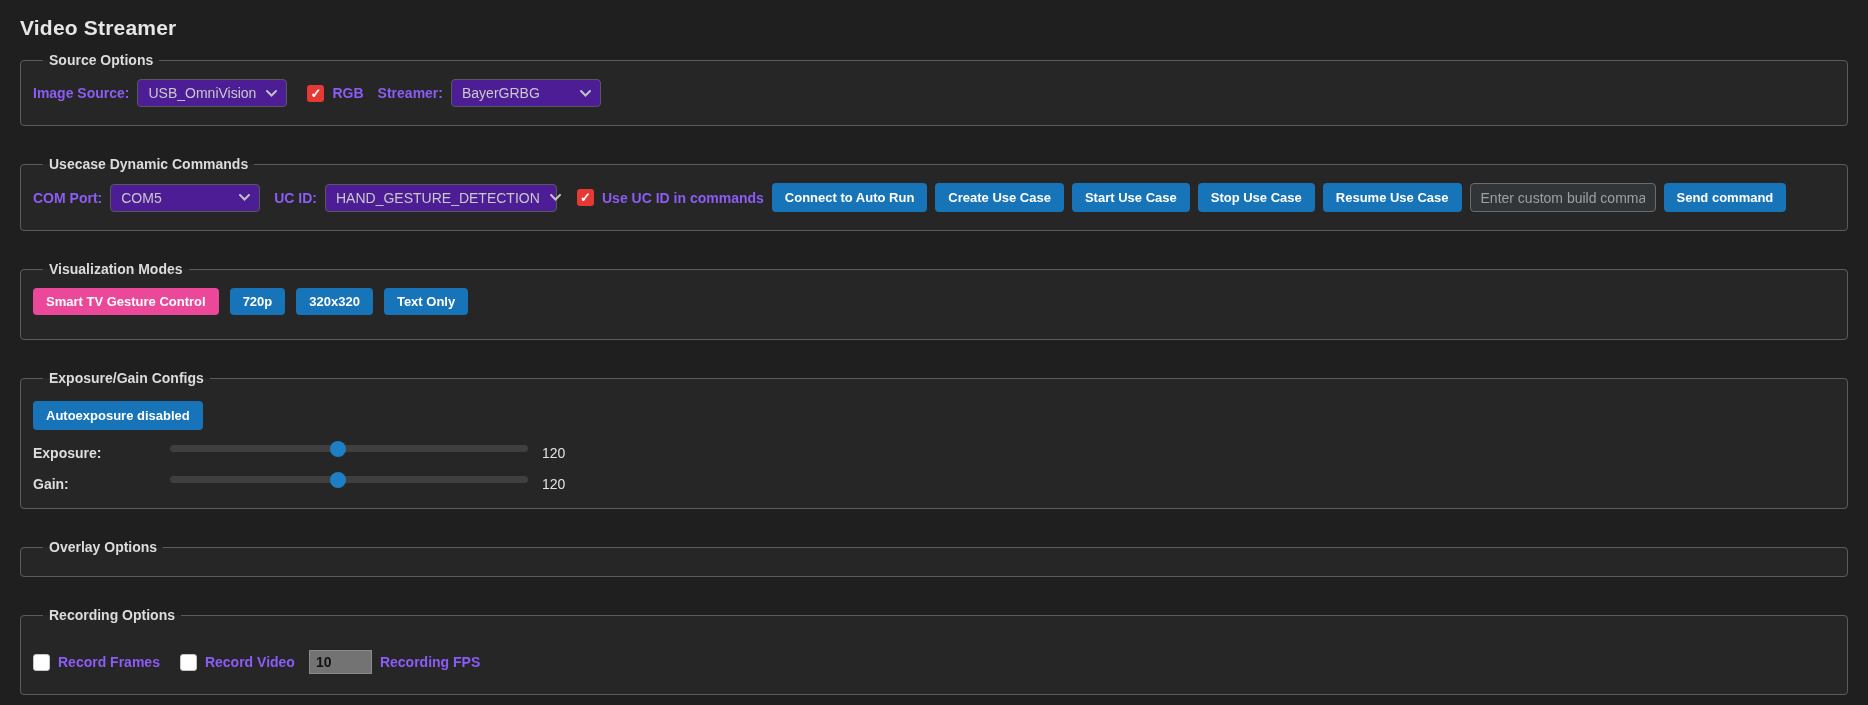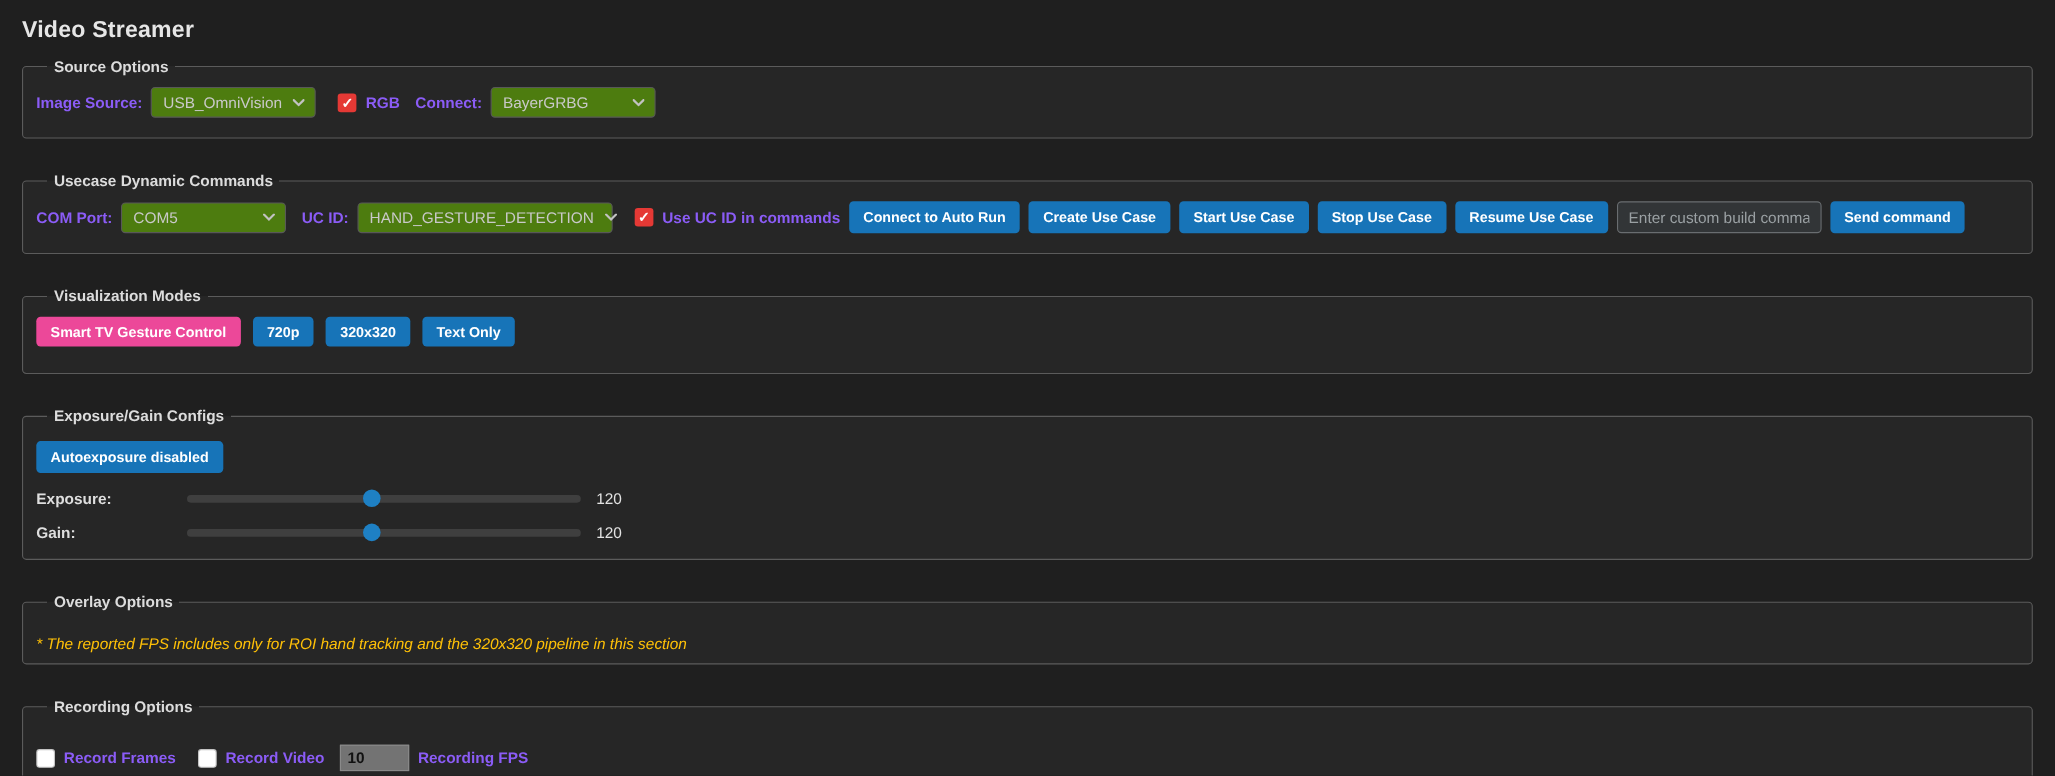--- a/index.html
+++ b/index.html
@@ -28,21 +28,21 @@
     padding: 0 6px; margin-left: 10px;
   }
   .row { display: flex; align-items: center; gap: 8px; }
   .lbl { font-weight: bold; font-size: 14px; color: #8b5cf6; white-space: nowrap; }
   .ml12 { margin-left: 12px; }
   .ml6  { margin-left: 6px; }
 
   
   .select {
     display: inline-flex; align-items: center; justify-content: space-between;
-    background: #4d7c0f; border: 1px solid #585858; border-radius: 4px;
+    background: #4c1d95; border: 1px solid #585858; border-radius: 4px;
     height: 28px; padding: 0 9px 0 10px; color: #c9c9c9; font-size: 14px;
     white-space: nowrap; cursor: default;
   }
   .select .chev { display: flex; margin-left: 10px; flex: 0 0 auto; }
   .w148 { width: 150px; }
   .w230 { width: 232px; }
 
   
   .cb {
     width: 17px; height: 17px; border-radius: 3px;
@@ -65,21 +65,21 @@
   
   .text-input {
     background: #323537; border: 1px solid #696d70; border-radius: 4px;
     height: 29px; width: 186px; color: #cccccc; font-size: 14px;
     padding: 0 10px; font-family: inherit;
   }
   .text-input::placeholder { color: #9aa0a3; }
 
   
   .autoexp-row { margin-top: 4px; align-items: center; }
-  .slider-row { display: flex; align-items: center; margin-top: 15px; }
+  .slider-row { display: flex; margin-top: 15px; }
   .slider-label { width: 137px; font-weight: bold; font-size: 14px; flex: 0 0 auto; }
   .track {
     width: 358px; height: 7px; background: #3f3f3f; border-radius: 4px;
     position: relative; flex: 0 0 auto;
   }
   .thumb {
     position: absolute; top: 50%; left: 47%; transform: translate(-50%,-50%);
     width: 16px; height: 16px; border-radius: 50%; background: #1e80c4;
   }
   .slider-value { margin-left: 14px; font-size: 14px; color: #e2e2e2; }
@@ -108,21 +108,21 @@
       <span class="chev">
         <svg width="11" height="7" viewBox="0 0 11 7">
             <path d="M1 1 L5.5 5.5 L10 1" stroke="#c2c2c2" stroke-width="2" fill="none" stroke-linecap="round"></path>
           </svg>
       </span>
     </div>
     <span class="cb red ml12">
         <span class="tick">✓</span>
       </span>
     <span class="lbl">RGB</span>
-    <span class="lbl ml6">Connect:</span>
+    <span class="lbl ml6">Streamer:</span>
     <div class="select w148">
       <span>BayerGRBG</span>
       <span class="chev">
         <svg width="11" height="7" viewBox="0 0 11 7">
             <path d="M1 1 L5.5 5.5 L10 1" stroke="#c2c2c2" stroke-width="2" fill="none" stroke-linecap="round"></path>
           </svg>
       </span>
     </div>
   </div>
 </fieldset>
@@ -188,21 +188,20 @@
     <span class="slider-label">Gain:</span>
     <div class="track">
       <div class="thumb"></div>
     </div>
     <span class="slider-value">120</span>
   </div>
 </fieldset>
 
 <fieldset class="section" style="padding-bottom:10px;">
   <legend>Overlay Options</legend>
-  <div class="note">* The reported FPS includes only for ROI hand tracking and the 320x320 pipeline in this section</div>
 </fieldset>
 
 <fieldset class="section" style="padding-bottom:20px;">
   <legend>Recording Options</legend>
   <div class="row" style="margin-top:16px;">
     <span class="cb white"></span>
     <span class="lbl">Record Frames</span>
     <span class="cb white ml12"></span>
     <span class="lbl">Record Video</span>
     <input type="text" class="fps-input ml6" value="10" style="">

